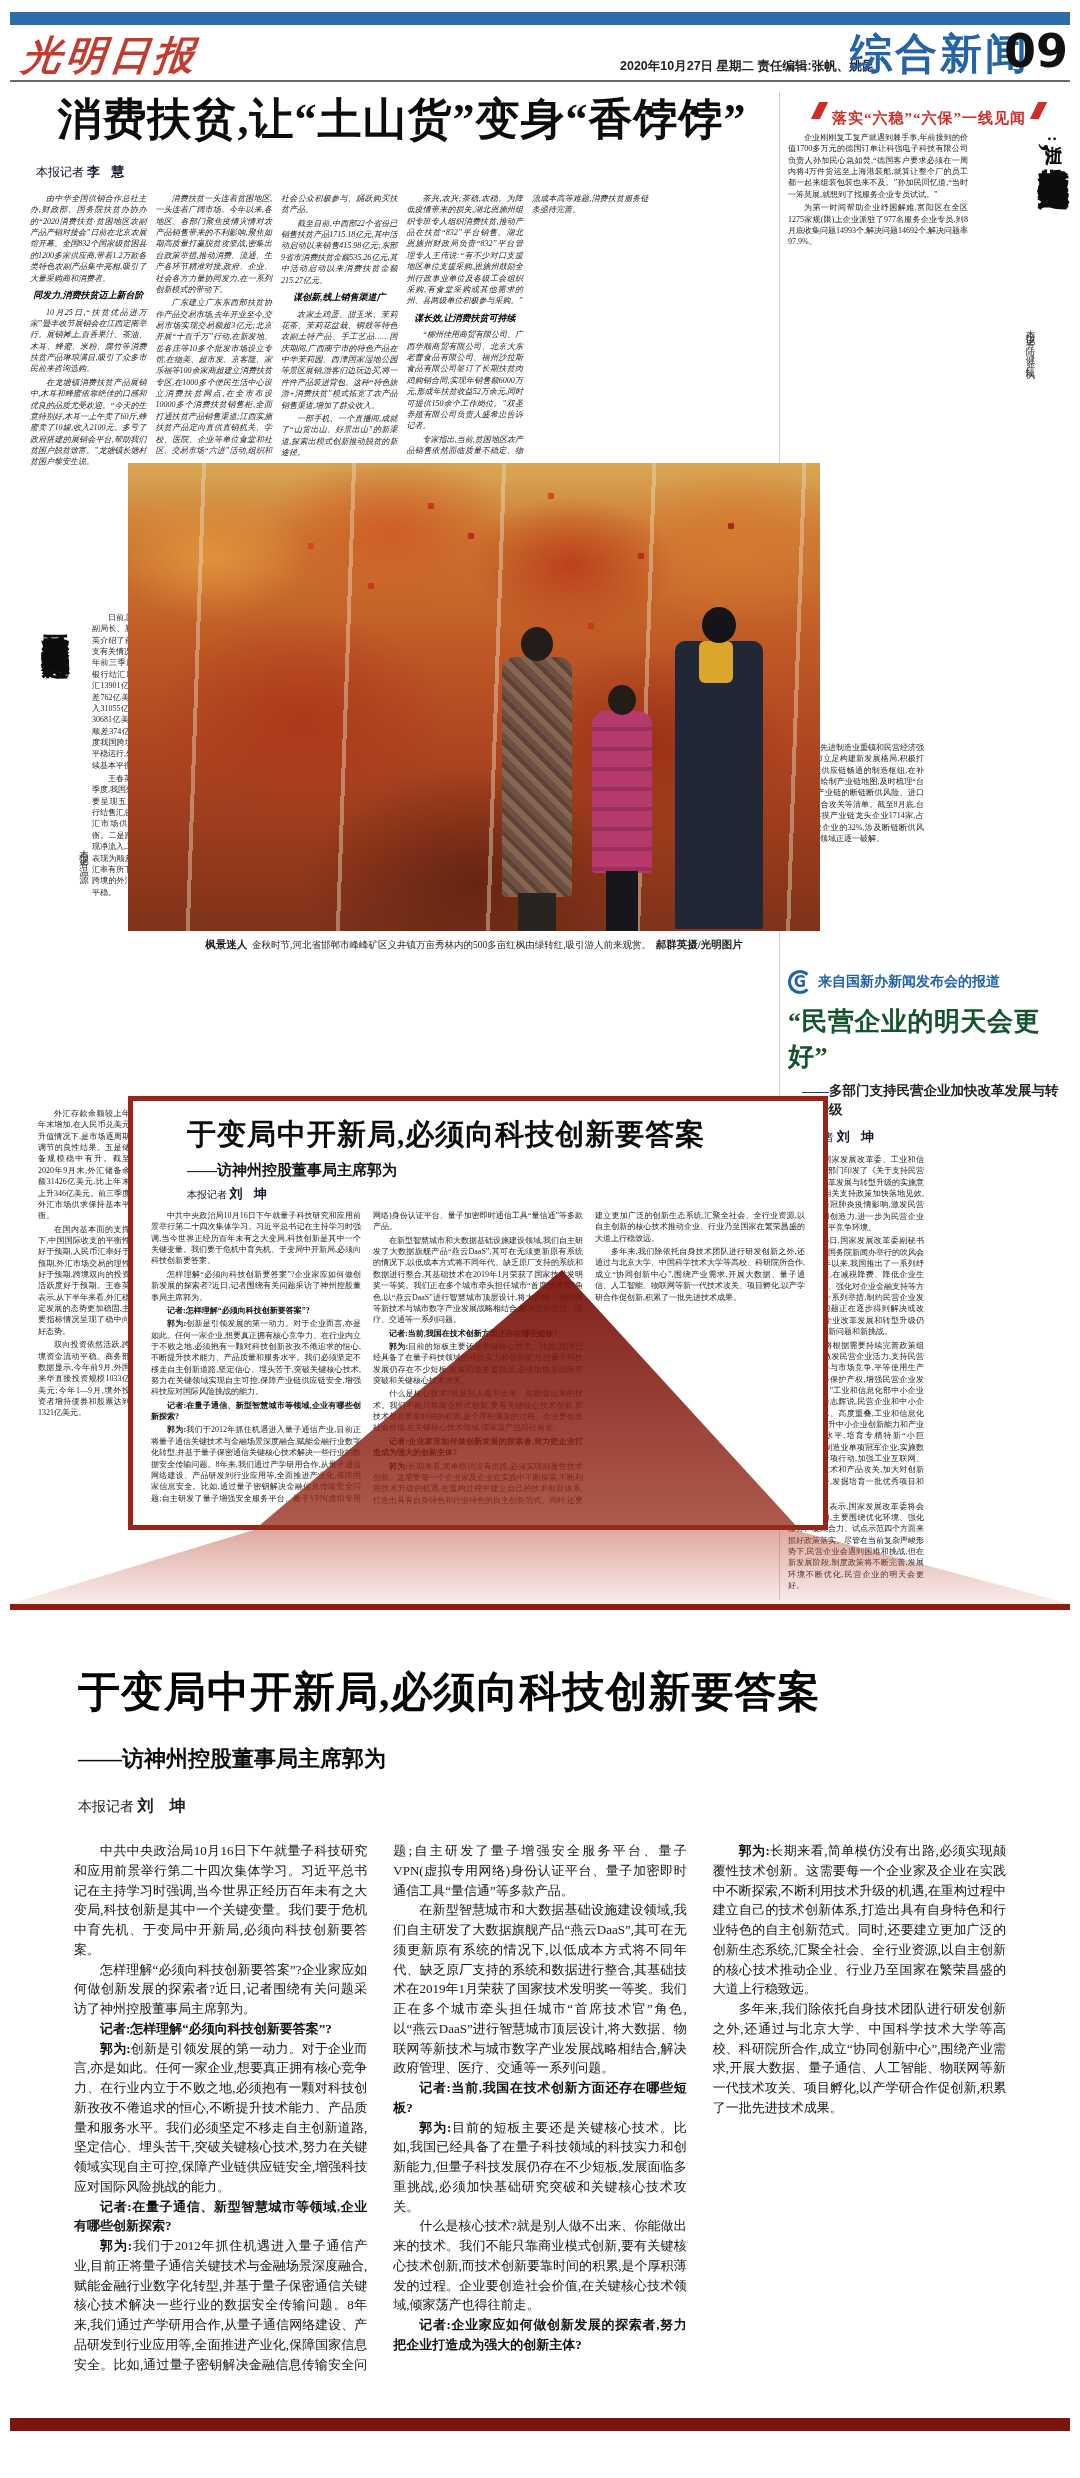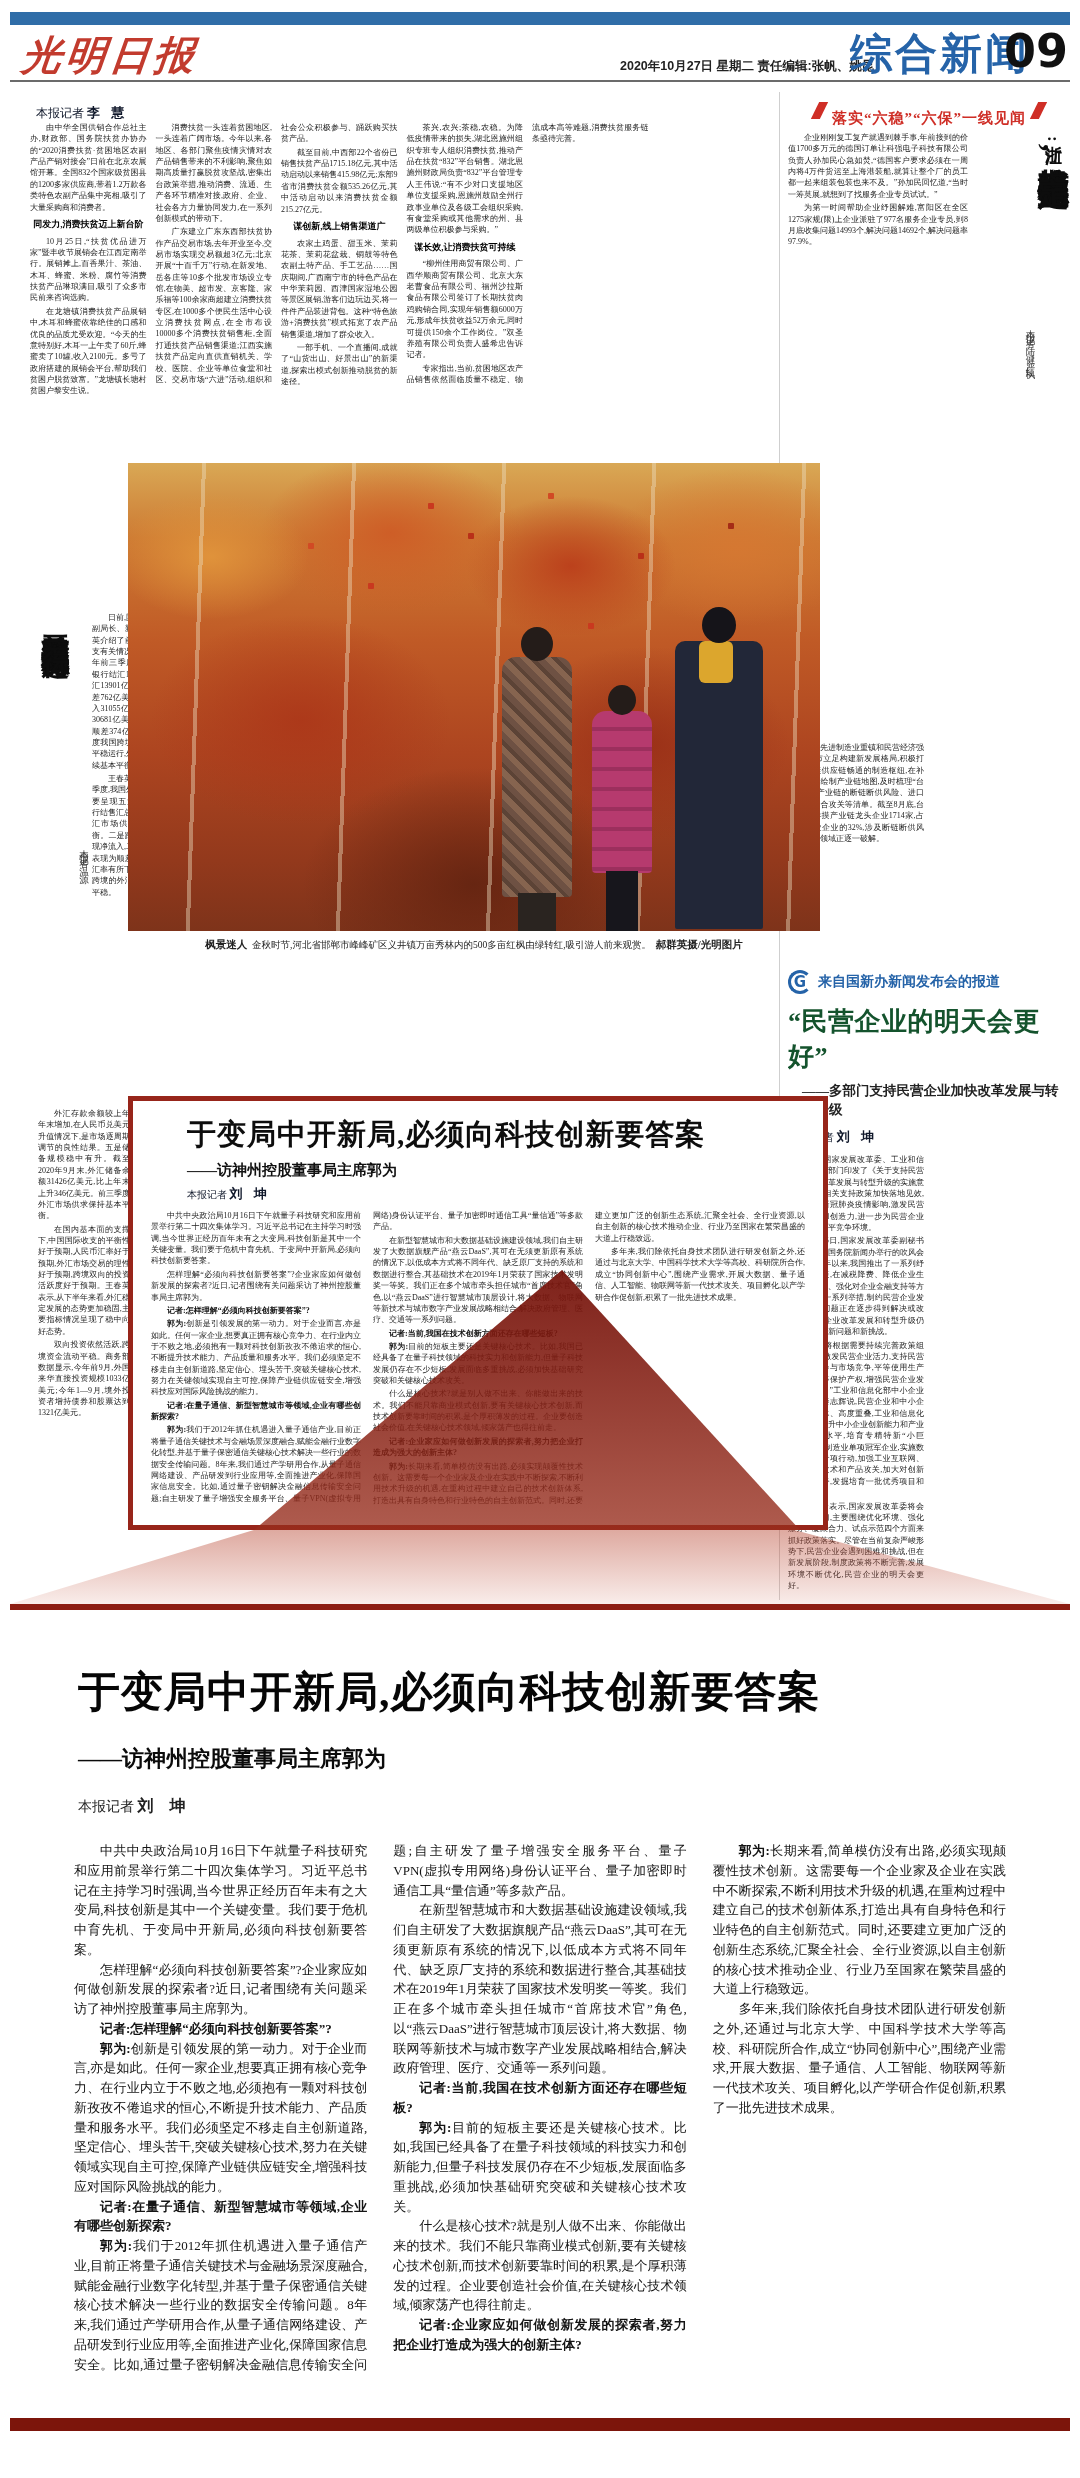--- a/index.html
+++ b/index.html
@@ -24,21 +24,21 @@
   .tiny p.subhead{font-weight:bold;text-indent:0;text-align:center;font-size:9px;margin:5px 0;color:#000;}
   .tiny p.q{font-weight:bold;color:#111;}
   .tiny p b{font-weight:bold;}
   .byline{font-size:12px;color:#0f172a;}
   .byline b{font-size:13px;letter-spacing:4px;}
 
   
   .lead{left:30px;top:90px;width:744px;}
   .lead h1{margin:0;font-size:44px;font-weight:bold;text-align:center;letter-spacing:1px;color:#0d0d0d;}
   .lead .byline{display:block;margin:14px 0 0 6px;}
-  .lead .body{height:278px;column-count:6;column-gap:9px;column-fill:auto;overflow:hidden;}
+  .lead .body{margin-top:12px;height:278px;column-count:6;column-gap:9px;column-fill:auto;overflow:hidden;font-style:italic;}
 
   
   .vrule{left:779px;top:92px;width:1px;height:1508px;background:#cfcfcf;}
 
   
   .rightstrip{left:788px;top:96px;width:282px;height:1504px;overflow:hidden;}
   .kickerbox{display:flex;align-items:center;justify-content:center;gap:8px;height:28px;margin-bottom:8px;}
   .kickerbox .ktext{color:#cf2e26;font-weight:bold;font-size:15px;letter-spacing:1px;margin-top:16px;}
   .slash{display:inline-block;width:9px;height:17px;background:#cf2e26;transform:skewX(-26deg);}
   .zjflex{display:flex;flex-direction:row;height:604px;}
@@ -137,20 +137,21 @@
 <div class="page">
 
   <div class="abs topbar"></div>
   <div class="abs logo">光明日报</div>
   <div class="abs dateline">2020年10月27日  星期二  责任编辑:张帆、姚昆</div>
   <div class="abs section">综合新闻</div>
   <div class="abs pageno">09</div>
   <div class="abs mastrule"></div>
 
   <div class="abs lead">
+    <h1>消费扶贫,让“土山货”变身“香饽饽”</h1>
     <span class="byline">
       <span>本报记者</span>
       <b>李 慧</b>
     </span>
     <div class="body tiny">
         <p class="p">由中华全国供销合作总社主办,财政部、国务院扶贫办协办的“2020消费扶贫·贫困地区农副产品产销对接会”日前在北京农展馆开幕。全国832个国家级贫困县的1200多家供应商,带着1.2万款各类特色农副产品集中亮相,吸引了大量采购商和消费者。</p>
         <p class="subhead">同发力,消费扶贫迈上新台阶</p>
         <p class="p">10月25日,“扶贫优品进万家”暨丰收节展销会在江西定南举行。展销摊上,百香果汁、茶油、木耳、蜂蜜、米粉、腐竹等消费扶贫产品琳琅满目,吸引了众多市民前来咨询选购。</p>
         <p class="p">在龙塘镇消费扶贫产品展销中,木耳和蜂蜜依靠绝佳的口感和优良的品质尤受欢迎。“今天的生意特别好,木耳一上午卖了60斤,蜂蜜卖了10罐,收入2100元。多亏了政府搭建的展销会平台,帮助我们贫困户脱贫致富。”龙塘镇长塘村贫困户黎安生说。</p>
         <p class="p">消费扶贫一头连着贫困地区,一头连着广阔市场。今年以来,各地区、各部门聚焦疫情灾情对农产品销售带来的不利影响,聚焦如期高质量打赢脱贫攻坚战,密集出台政策举措,推动消费、流通、生产各环节精准对接,政府、企业、社会各方力量协同发力,在一系列创新模式的带动下。</p>

